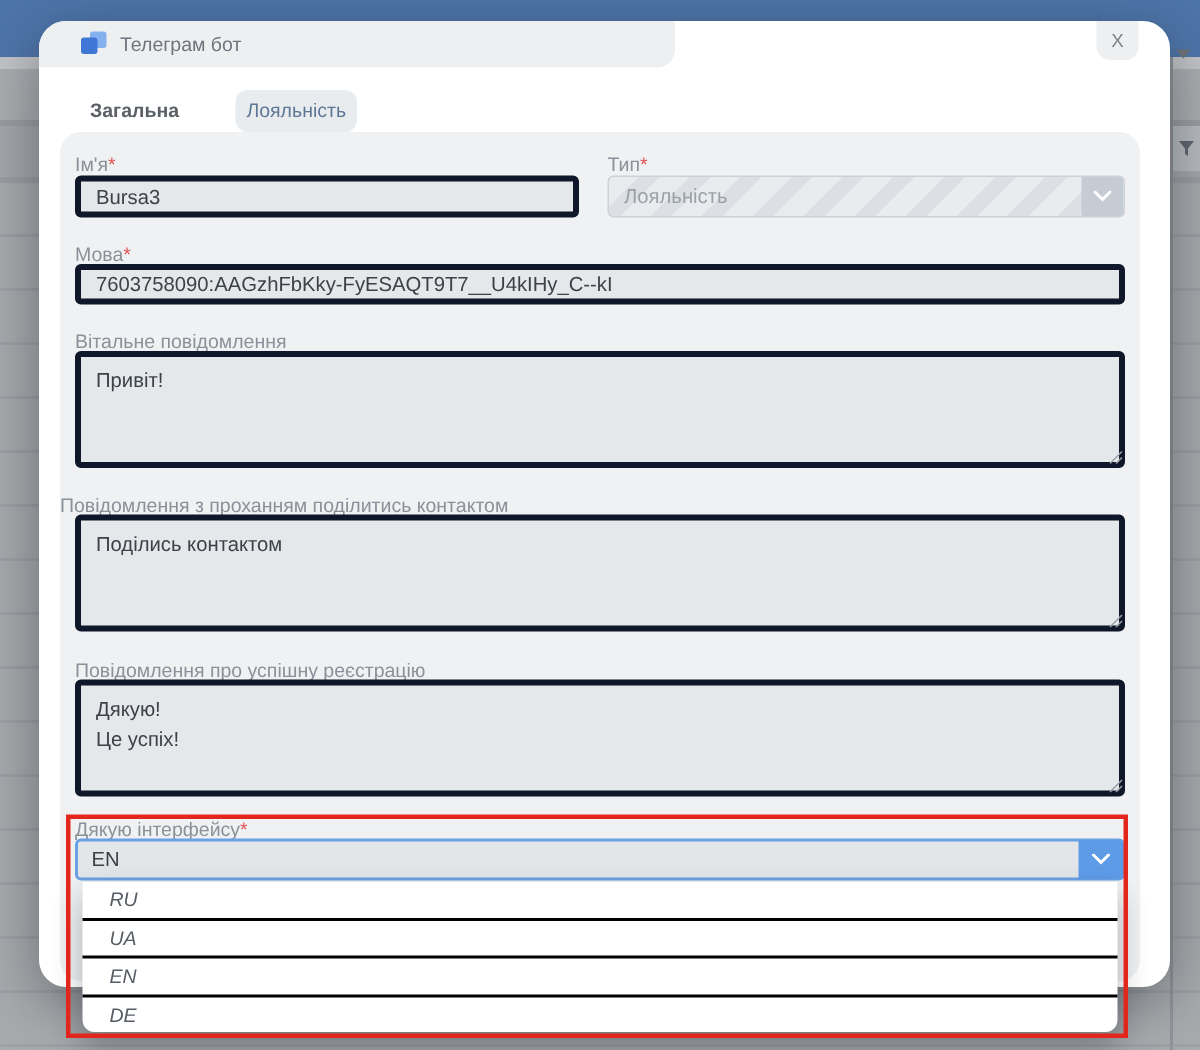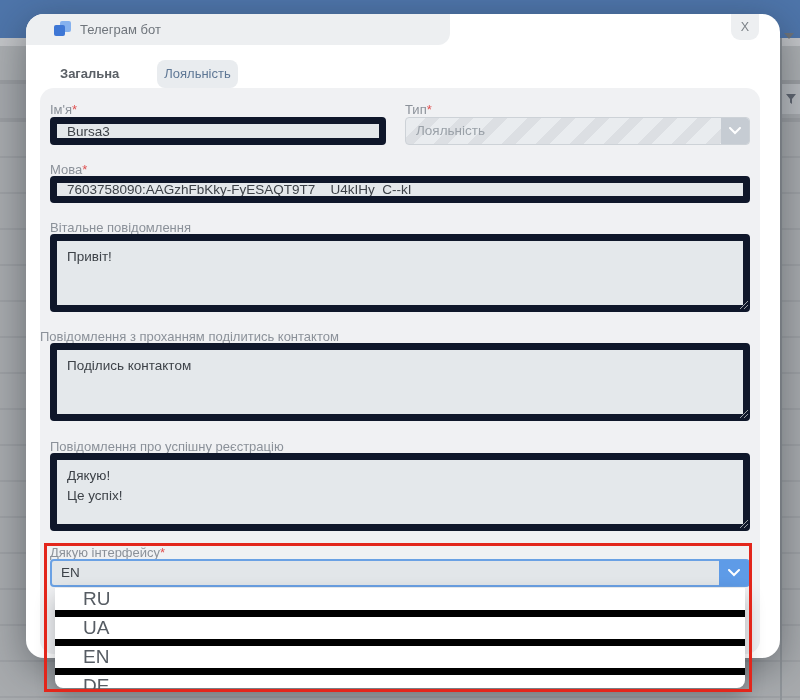--- a/index.html
+++ b/index.html
@@ -47,21 +47,21 @@
                  color:#5b6066; line-height:30px; padding-left:14px;font-weight:bold; }
   .tab-loyalty { left:131px; top:46px; width:81px; height:28px; background:#e9ecef;
                  color:#5e7795; line-height:28px; text-align:center; border-radius:8px; }
 
   .panel { position:absolute; left:14px; top:74px; width:720px; height:566px;
            background:#f0f1f3; border-radius:14px; }
 
   .field-label { position:absolute; font-size:13px; color:#8b9199; white-space:nowrap; }
   .req-mark { color:#e05252; }
 
-  .input { position:absolute; background:#e4e8eb; border:7px solid #0f172a; border-radius:4px;
+  .input { position:absolute; background:#e4e8eb; border:4px solid #0f172a; border-radius:4px;
            font-family:"Liberation Sans",sans-serif; font-size:13.5px; color:#3d4248;
            padding:0 10px; outline:none; }
   textarea.input { padding:6px 10px; line-height:1.45; resize:none; overflow:hidden; }
 
   .ta-handle { position:absolute; z-index:6; }
 
   
   .type-select { position:absolute; left:365px; top:29px; width:345px; height:28px;
                  border:1px solid #cdd2d7; border-radius:4px; overflow:hidden;
                  background:repeating-linear-gradient(135deg,#e9ecef 0 14px,#dcdfe3 14px 24px); }
@@ -78,23 +78,23 @@
                       font-size:13.5px; color:#3d4248; }
   .lang-chev-btn { position:absolute; right:-1px; top:-1px; width:30px; height:26px;
                    background:#5e9be7; border:none; border-radius:0 4px 4px 0;
                    display:flex; align-items:center; justify-content:center; cursor:pointer; }
 
   
   .dropdown { position:absolute; left:55px; top:588px; width:690px; height:100px;
               background:#ffffff; border-radius:0 0 8px 8px; z-index:20;
               box-shadow:0 10px 20px rgba(20,25,32,.30);
               display:flex; flex-direction:column; }
-  .dd-option { flex:1; display:flex; align-items:center; padding-left:28px;
-               font-size:19px; color:#565c63; cursor:pointer; }
-  .dd-option + .dd-option { border-top:7px solid #000000; }
+  .dd-option { flex:1; display:flex; align-items:center; padding-left:18px;
+               font-size:13px; color:#565c63; cursor:pointer;font-style:italic; }
+  .dd-option + .dd-option { border-top:2px solid #000000; }
 
   
   .annotation { position:absolute; left:44px; top:543px; width:708px; height:149px;
                 border:3px solid #e3261b; z-index:40; pointer-events:none; }
 </style>
 </head>
 <body>
 
 <div id="app">
 

